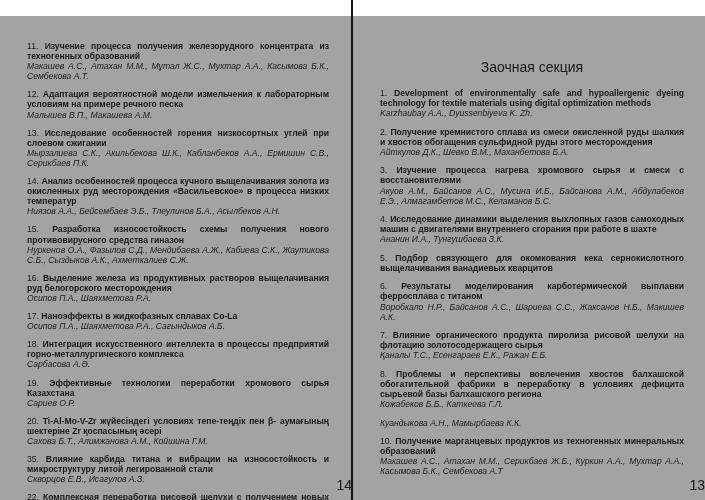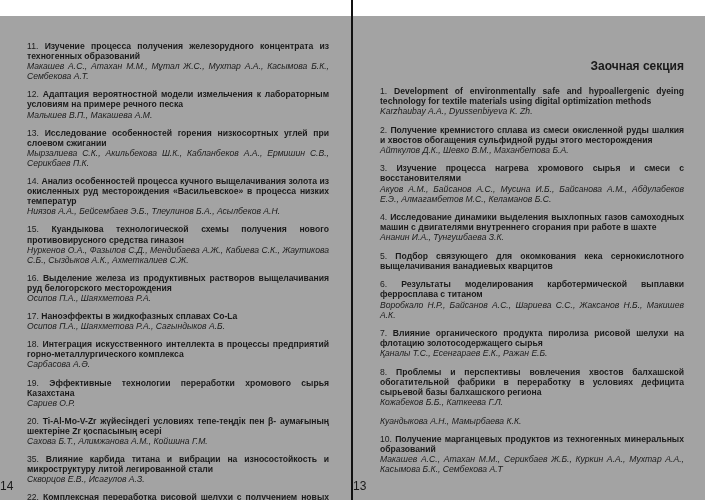--- a/index.html
+++ b/index.html
@@ -11,28 +11,28 @@
     }
     .spread { position: absolute; left: 0; top: 0; width: 705px; height: 500px; }
     .page { position: absolute; top: 16px; height: 500px; background: #a3a3a3; }
     .page.left { left: 0; width: 352px; }
     .page.right { left: 353px; width: 352px; }
     .divider { position: absolute; left: 351px; top: 0; width: 2px; height: 500px; background: #111; }
     .content { position: absolute; top: 0; }
     .page.left .content { left: 27px; width: 302px; top: 25px; }
     .page.right .content { left: 27px; width: 304px; top: 43px; }
     .section-title {
-      text-align: right; font-weight: bold; font-size: 12px; margin: 0 0 13px 0;
+      text-align: center; font-weight: normal; font-size: 14px; margin: 0 0 13px 0;
     }
     .entry { margin: 0 0 8px 0; font-size: 8.6px; line-height: 10.1px; }
     .entry .title { text-align: justify; text-align-last: left; }
     .entry .num { font-weight: normal; }
     .entry .t { font-weight: bold; }
     .entry .authors { font-style: italic; text-align: justify; text-align-last: left; }
-    .page-number { position: absolute; bottom: 23px; left: 0; width: 100%; text-align: left; font-size: 12px; }
+    .page-number { position: absolute; bottom: 23px; left: 0; width: 100%; text-align: right; font-size: 14px; }
     .page.right .content .entry { margin-bottom: 8.4px; }
   </style>
 </head>
 <body>
 
 <div class="spread">
   <div class="page left">
     <div class="content" id="left-list">
         <div class="entry">
           <div class="title"><span class="num">11.</span> <span class="t">Изучение процесса получения железорудного концентрата из техногенных образований</span></div>
@@ -44,21 +44,21 @@
         </div>
         <div class="entry">
           <div class="title"><span class="num">13.</span> <span class="t">Исследование особенностей горения низкосортных углей при слоевом сжигании</span></div>
           <div class="authors">Мырзалиева С.К., Акильбекова Ш.К., Каблaнбеков А.А., Ермишин С.В., Серикбаев П.К.</div>
         </div>
         <div class="entry">
           <div class="title"><span class="num">14.</span> <span class="t">Анализ особенностей процесса кучного выщелачивания золота из окисленных руд месторождения «Васильевское» в процесса низких температур</span></div>
           <div class="authors">Ниязов А.А., Бейсембаев Э.Б., Тлеулинов Б.А., Асылбеков А.Н.</div>
         </div>
         <div class="entry">
-          <div class="title"><span class="num">15.</span> <span class="t">Куандыкова технологической схемы получения нового противовирусного средства гиназон</span></div>
+          <div class="title"><span class="num">15.</span> <span class="t">Разработка износостойкость схемы получения нового противовирусного средства гиназон</span></div>
           <div class="authors">Нуркенов О.А., Фазылов С.Д., Мендибаева А.Ж., Кабиева С.К., Жаутикова С.Б., Сыздыков А.К., Ахметкалиев С.Ж.</div>
         </div>
         <div class="entry">
           <div class="title"><span class="num">16.</span> <span class="t">Выделение железа из продуктивных растворов выщелачивания руд белогорского месторождения</span></div>
           <div class="authors">Осипов П.А., Шаяхметова Р.А.</div>
         </div>
         <div class="entry">
           <div class="title"><span class="num">17.</span> <span class="t">Наноэффекты в жидкофазных сплавах Co-La</span></div>
           <div class="authors">Осипов П.А., Шаяхметова Р.А., Сагындыков А.Б.</div>
         </div>

